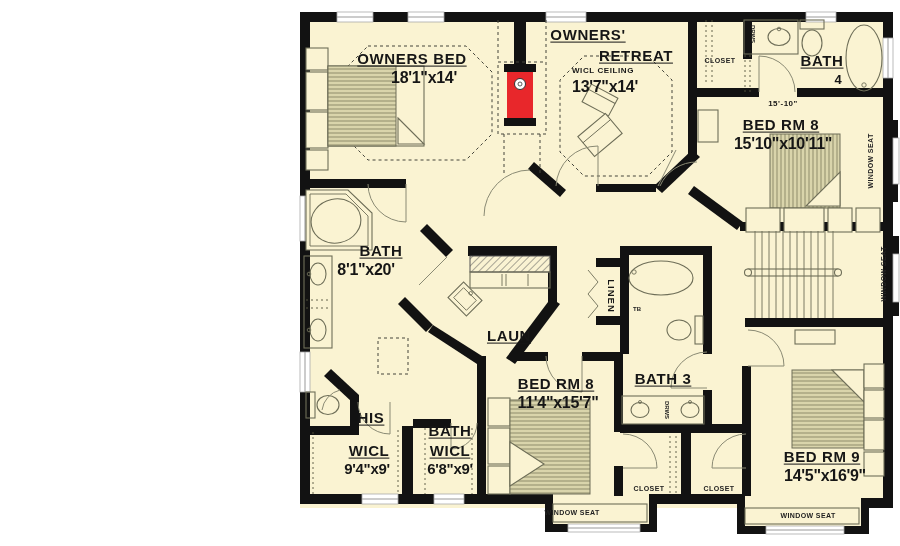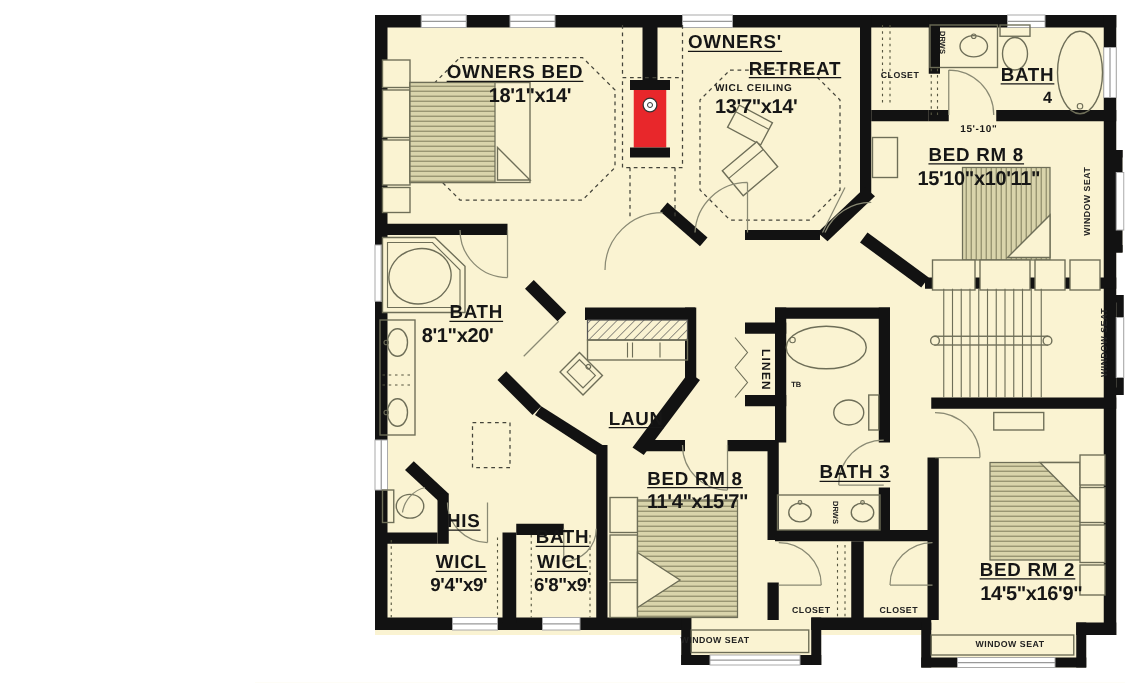--- a/index.html
+++ b/index.html
@@ -314,36 +314,36 @@
 <div class="lbl sm vrt" style="left:871px;top:161px">WINDOW SEAT</div>
 <div class="lbl sm vrt" style="left:884px;top:274px">WINDOW SEAT</div>
 
 <div class="lbl" style="left:381px;top:251px"><span class="nm">BATH</span></div>
 <div class="lbl dm" style="left:366px;top:270px">8'1"x20'</div>
 
 <div class="lbl" style="left:509px;top:336px"><span class="nm">LAUN</span></div>
 
 <div class="lbl vrt2" style="left:613px;top:296px"><span style="font-size:9.5px;font-weight:700;letter-spacing:1px">LINEN</span></div>
 
-<div class="lbl" style="left:684px;top:379px"><span class="nm">BATH 3</span></div>
+<div class="lbl" style="left:663px;top:379px"><span class="nm">BATH 3</span></div>
 <div class="lbl xs vrt2" style="left:667px;top:410px">DRWS</div>
 <div class="lbl xs" style="left:637px;top:309px">TB</div>
 
 <div class="lbl" style="left:556px;top:384px"><span class="nm">BED RM 8</span></div>
 <div class="lbl dm" style="left:558px;top:403px">11'4"x15'7"</div>
 
 <div class="lbl" style="left:371px;top:418px"><span class="nm">HIS</span></div>
 <div class="lbl" style="left:369px;top:451px"><span class="nm">WICL</span></div>
 <div class="lbl dm dmw" style="left:367px;top:469px">9'4"x9'</div>
 
 <div class="lbl" style="left:450px;top:431px"><span class="nm">BATH</span></div>
 <div class="lbl" style="left:450px;top:451px"><span class="nm">WICL</span></div>
 <div class="lbl dm dmw" style="left:450px;top:469px">6'8"x9'</div>
 
 <div class="lbl sm" style="left:649px;top:489px">CLOSET</div>
 <div class="lbl sm" style="left:719px;top:489px">CLOSET</div>
 
-<div class="lbl" style="left:822px;top:457px"><span class="nm">BED RM 2</span></div>
+<div class="lbl" style="left:822px;top:457px"><span class="nm">BED RM 9</span></div>
 <div class="lbl dm" style="left:825px;top:476px">14'5"x16'9"</div>
 
 <div class="lbl sm" style="left:572px;top:513px">WINDOW SEAT</div>
 <div class="lbl sm" style="left:808px;top:516px">WINDOW SEAT</div>
 </div>
 
 </body></html>

